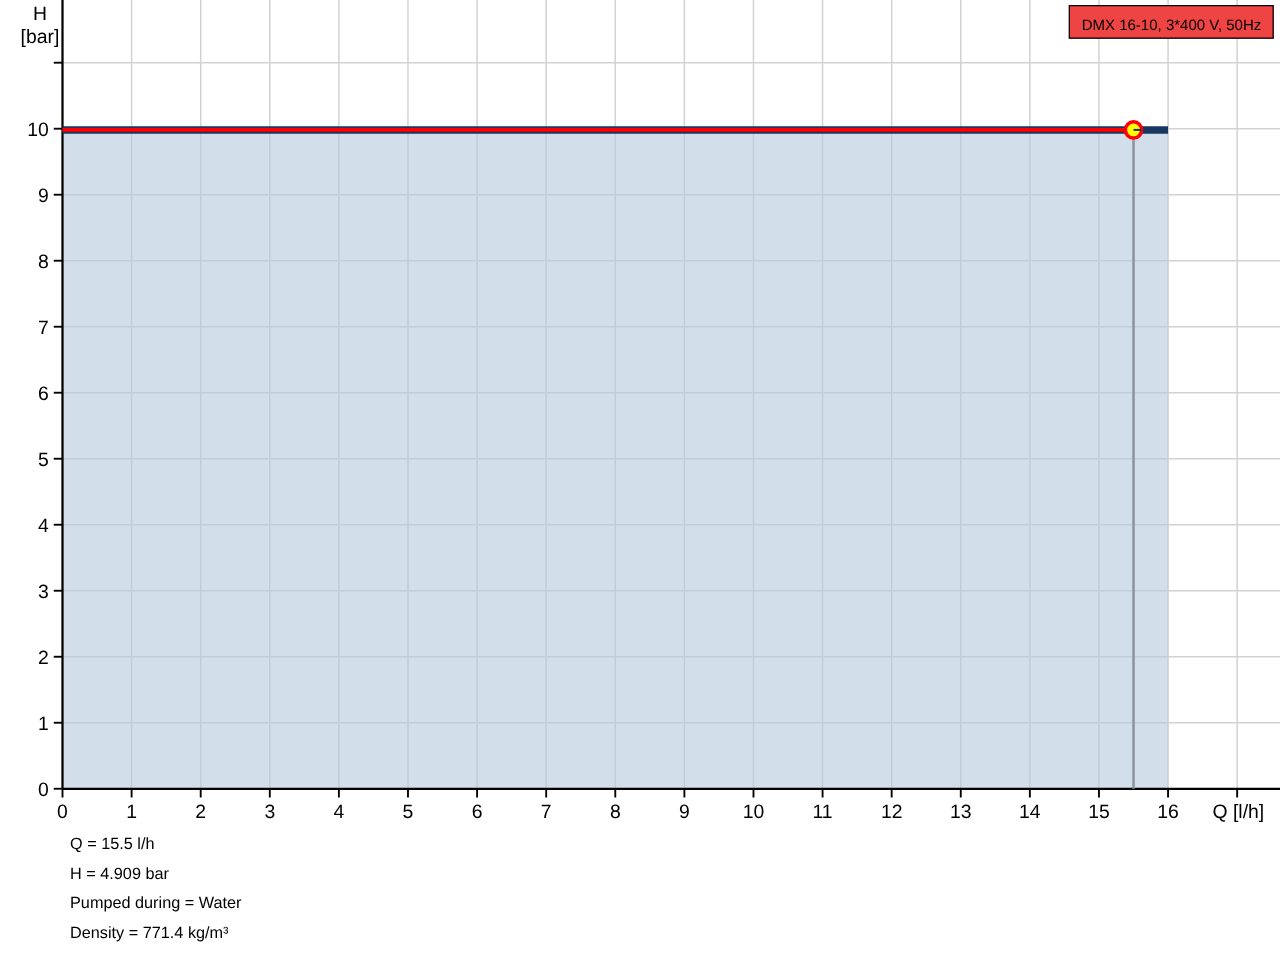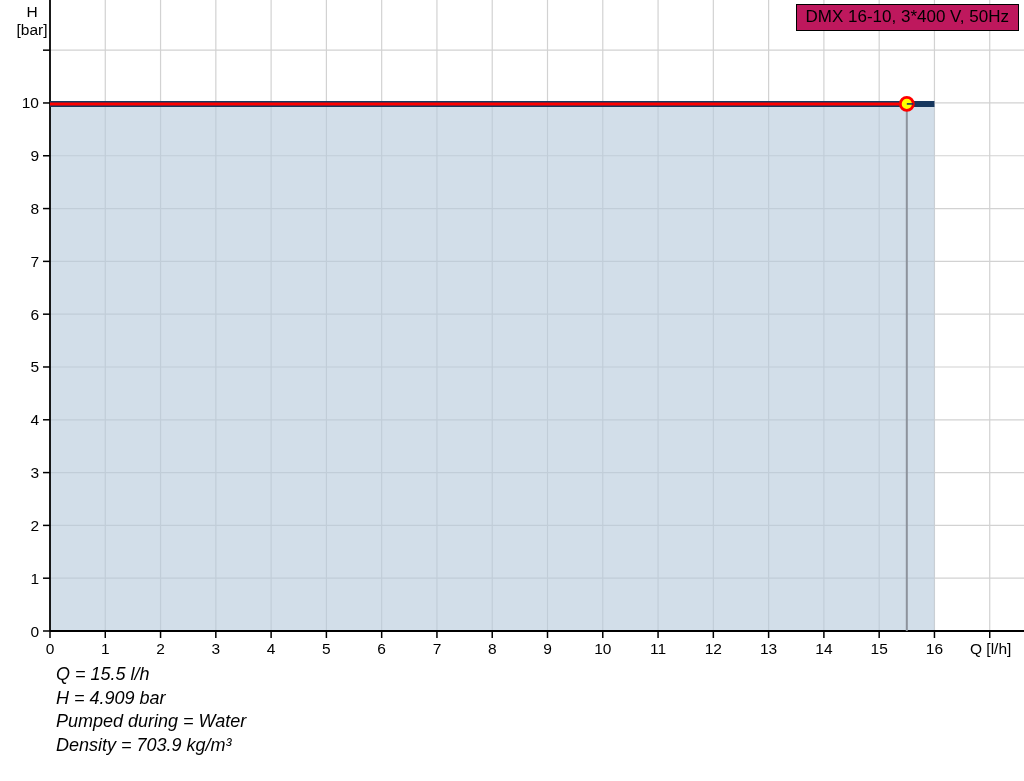--- a/index.html
+++ b/index.html
@@ -6,28 +6,27 @@
   #screen{
     position:relative;width:1024px;height:781px;background:#ffffff;
     font-family:"Liberation Sans",sans-serif;color:#000;overflow:hidden;
   }
   #chart-canvas{position:absolute;left:0;top:0;font-family:inherit;}
   .y-axis-title{
     position:absolute;left:8px;top:3px;width:48px;text-align:center;
     font-size:15.5px;line-height:18px;
   }
   .legend-box{
-    position:absolute;top:4px;right:5px;background:#be185d;
-    border:1px solid #000000;padding:2px 9px 3px 9px;font-size:17px;
+    position:absolute;top:4px;right:5px;background:#ef4444;
+    border:1px solid #000000;padding:8px 9px 3px 9px;font-size:12px;
     white-space:nowrap;
   }
   .info-panel{
-    position:absolute;left:56px;top:663px;font-size:18px;line-height:23.5px;
+    position:absolute;left:56px;top:663px;font-size:13px;line-height:23.5px;
     white-space:nowrap;
-    font-style:italic;
   }
 </style>
 </head>
 <body>
 
 <div id="screen">
 
   <svg id="chart-canvas" width="1024" height="660" viewBox="0 0 1024 660" xmlns="http://www.w3.org/2000/svg">
       <line x1="105.27809307604994" y1="0" x2="105.27809307604994" y2="631" stroke="#d2d2d2" stroke-width="1.2"></line>
       <line x1="160.55618615209988" y1="0" x2="160.55618615209988" y2="631" stroke="#d2d2d2" stroke-width="1.2"></line>
@@ -132,16 +131,16 @@
   </div>
 
   <div class="legend-box">
     <span>DMX 16-10, 3*400 V, 50Hz</span>
   </div>
 
   <div class="info-panel">
     <div>Q = 15.5 l/h</div>
     <div>H = 4.909 bar</div>
     <div>Pumped during = Water</div>
-    <div>Density = 703.9 kg/m³</div>
+    <div>Density = 771.4 kg/m³</div>
   </div>
 
 </div>
 
 </body></html>

